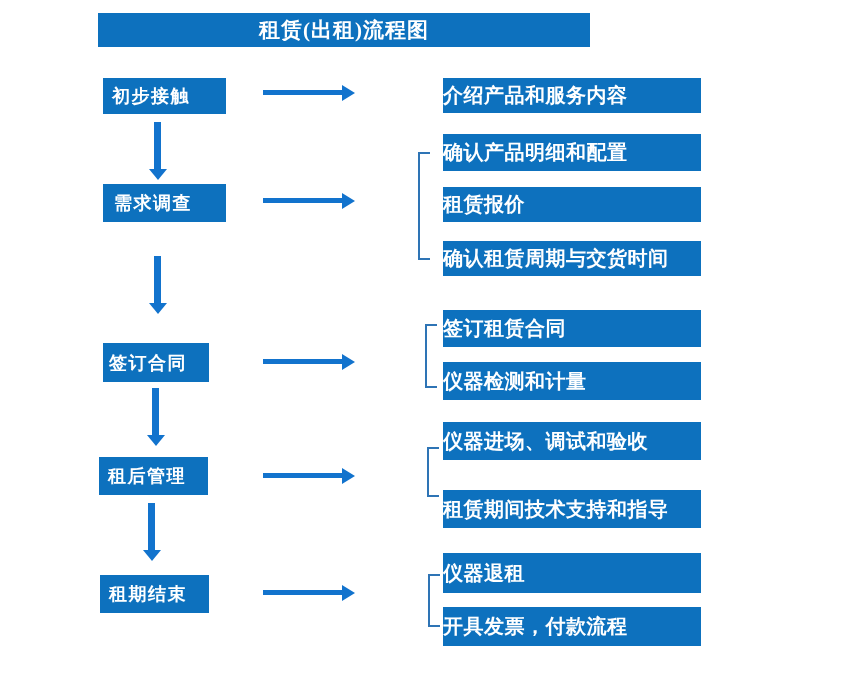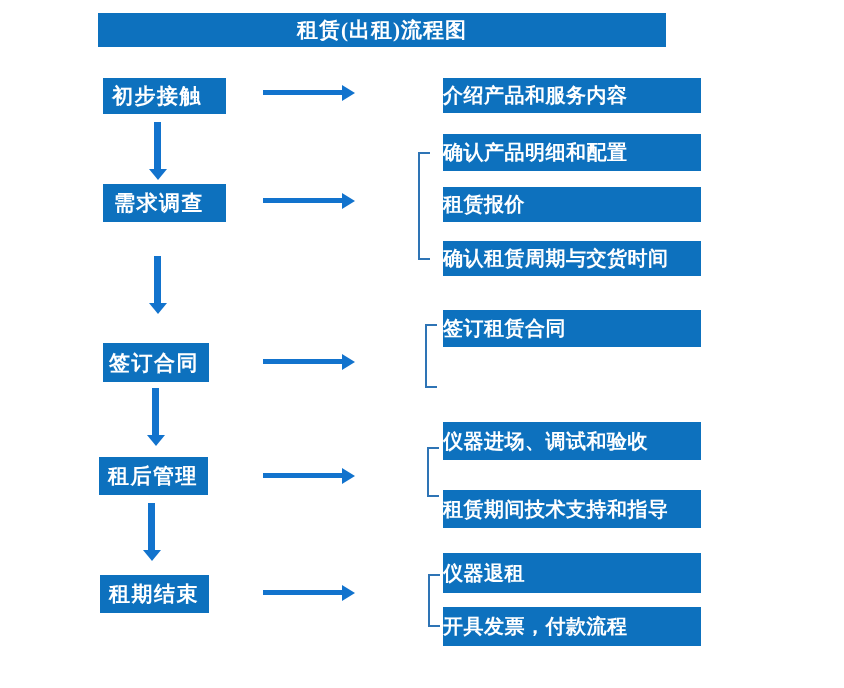--- a/index.html
+++ b/index.html
@@ -11,29 +11,29 @@
   }
   * { margin: 0; padding: 0; box-sizing: border-box; }
   html, body { background: var(--background); }
   body {
     width: 844px; height: 688px; position: relative; overflow: hidden;
     font-family: "Liberation Serif", "DejaVu Serif", serif;
   }
   .canvas { position: absolute; inset: 0; }
 
   .title-bar {
-    position: absolute; left: 98px; top: 13px; width: 568px; height: 34px;
+    position: absolute; left: 98px; top: 13px; width: 492px; height: 34px;
     background: var(--box-fill); color: var(--box-text);
     font-size: 21px; font-weight: bold; letter-spacing: 1px;
     display: flex; align-items: center; justify-content: center;
   }
 
   .stage-box {
     position: absolute; background: var(--box-fill); color: var(--box-text);
-    font-size: 21px; font-weight: bold; letter-spacing: 1.5px;
+    font-size: 18px; font-weight: bold; letter-spacing: 1.5px;
     display: flex; align-items: center; padding-left: 9px;
     white-space: nowrap; overflow: hidden; text-align: right;
   }
 
   .out-box {
     position: absolute; left: 443px; width: 258px;
     background: var(--box-fill); color: var(--box-text);
     font-size: 20px; font-weight: bold; letter-spacing: 0.5px;
     display: flex; align-items: center; padding-left: 0;
     white-space: nowrap; overflow: hidden;
@@ -111,20 +111,21 @@
   <div class="bracket" style="left:427px; top:447px; height:50px;"></div>
   <div class="bracket" style="left:428px; top:574px; height:53px;"></div>
 
   <div class="out-box" style="top:78px;  height:35px;">介绍产品和服务内容</div>
 
   <div class="out-box" style="top:187px; height:35px;">租赁报价</div>
   <div class="out-box" style="top:134px; height:37px;">确认产品明细和配置</div>
   <div class="out-box" style="top:241px; height:35px;">确认租赁周期与交货时间</div>
 
   <div class="out-box" style="top:310px; height:37px;">签订租赁合同</div>
+  <div class="out-box" style="top:362px; height:38px;">仪器检测和计量</div>
 
   <div class="out-box" style="top:422px; height:38px;text-align:center;">仪器进场、调试和验收</div>
   <div class="out-box" style="top:490px; height:38px;">租赁期间技术支持和指导</div>
 
   <div class="out-box" style="top:607px; height:39px;">开具发票，付款流程</div>
   <div class="out-box" style="top:553px; height:40px;">仪器退租</div>
 
 </div>
 
 </body></html>

